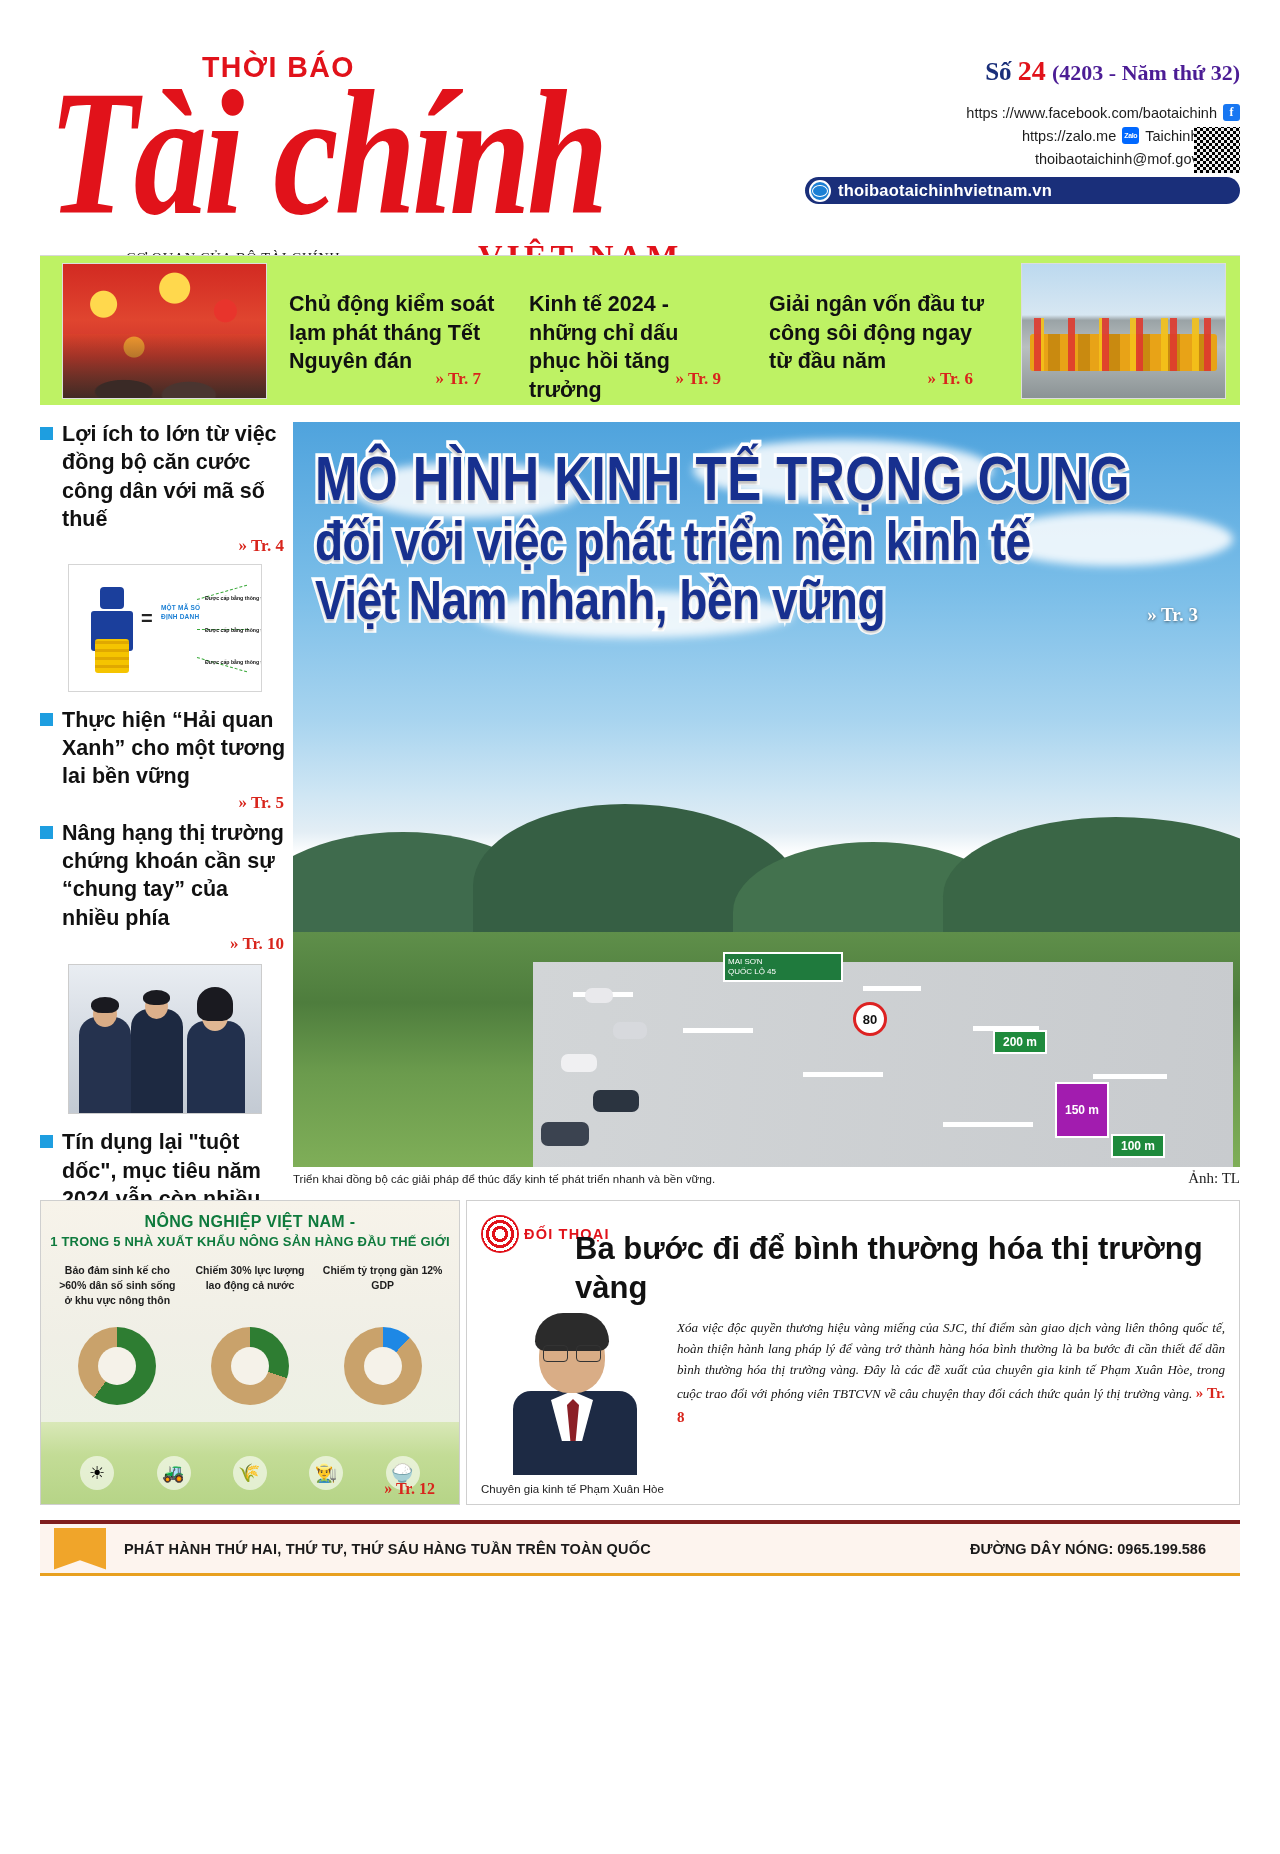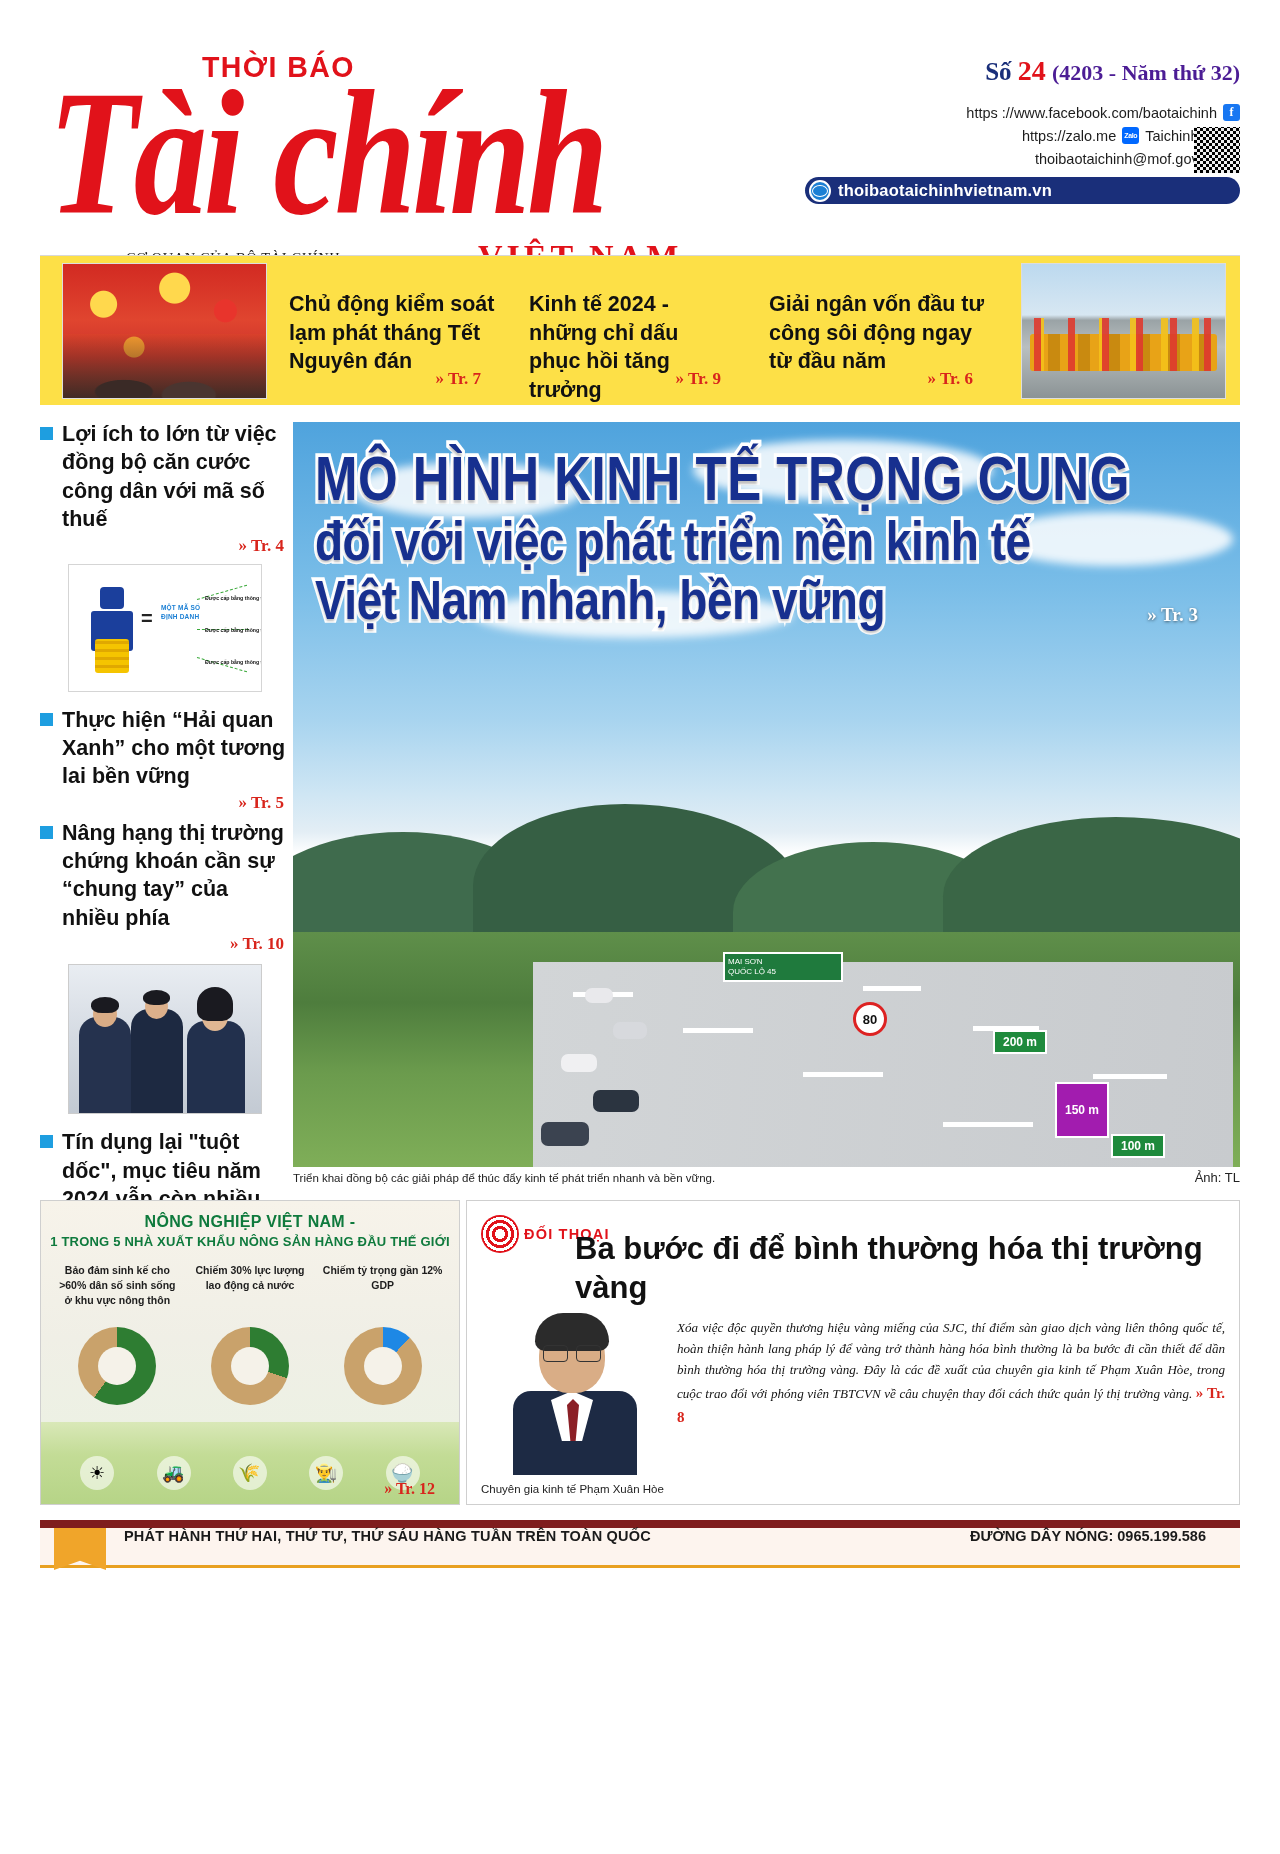--- a/index.html
+++ b/index.html
@@ -74,21 +74,21 @@
   }
   .globe { width:22px; height:22px; border-radius:50%; background:#1b7fd4;
            border:2px solid #fff; flex:none; position:relative; }
   .globe:before { content:""; position:absolute; inset:3px 1px; border:1px solid #fff;
                   border-radius:50%; }
   .weburl .txt { color:#fff; font-size:16.5px; font-weight:bold; letter-spacing:0.2px; }
 
   
   .teaser {
     position:absolute; left:40px; top:255px; width:1200px; height:150px;
-    background:#fde047; border-top:1px solid #d8d8d8;
+    background:#bef264; border-top:1px solid #d8d8d8;
     display:flex; align-items:stretch;
   }
   .teaser-img { width:205px; height:136px; margin:7px 0 0 22px; flex:none;
                 border:1px solid #ddd; overflow:hidden; position:relative; }
   .ti1 { background:
       radial-gradient(circle at 20% 30%, #ffd84d 0 13px, transparent 14px),
       radial-gradient(circle at 55% 18%, #ffd84d 0 15px, transparent 16px),
       radial-gradient(circle at 80% 35%, #e8342c 0 11px, transparent 12px),
       radial-gradient(circle at 35% 62%, #ffcf33 0 10px, transparent 11px),
       linear-gradient(180deg,#d22a22 0%,#e0452f 42%,#c9302a 70%,#7e4034 100%); }
@@ -182,21 +182,21 @@
   }
   .ht1 { font-size:51px; letter-spacing:0.5px; }
   .ht2 { font-size:46px; margin-top:12px; }
   .ht3 { font-size:46px; margin-top:12px; }
   .hero-page { position:absolute; right:42px; top:182px;
     font-family:"Liberation Serif", serif; font-weight:bold; font-size:19px; color:#ffffff;
     text-shadow:0 1px 3px rgba(0,0,0,.55); }
   .hero-caption { position:absolute; left:293px; top:1170px; width:947px;
     display:flex; justify-content:space-between; align-items:baseline; }
   .hc-left { font-size:11.5px; color:#222; }
-  .hc-right { font-size:13px; color:#222; }
+  .hc-right { font-size:15px; color:#222;font-family:Liberation Serif, serif; }
 
   
   .infobox { position:absolute; left:40px; top:1200px; width:420px; height:305px;
     border:1px solid #cfcfcf; background:linear-gradient(180deg,#f7f3ea 0%,#f0efe6 45%,#eaf2e2 100%);
     overflow:hidden; }
   .ib-t1 { text-align:center; margin-top:12px; font-size:16px; font-weight:bold;
            color:#0f7a3d; letter-spacing:0.3px; }
   .ib-t2 { text-align:center; margin-top:3px; font-size:13px; font-weight:bold;
            color:#0f7a3d; letter-spacing:0.2px; }
   .donuts { display:flex; justify-content:space-around; margin-top:14px; padding:0 10px; }
@@ -239,23 +239,23 @@
   .iv-ph-tie { position:absolute; left:72px; top:86px; width:12px; height:42px;
       background:#8b1f26; clip-path: polygon(50% 0,100% 14%,72% 100%,28% 100%,0 14%); }
   .iv-caption { position:absolute; left:14px; top:282px; font-size:11.5px; color:#222; }
   .iv-text { position:absolute; left:210px; top:116px; width:548px;
       font-size:13.1px; line-height:1.62; color:#141414; text-align:justify;
       font-family:"Liberation Serif", serif; font-style:italic; }
   .iv-page { font-family:"Liberation Serif", serif; font-weight:bold; font-style:normal;
       font-size:15px; color:#d8251c; }
 
   
-  .footer { position:absolute; left:40px; top:1520px; width:1200px; height:48px;
-      background:#fdf4ee; border-top:8px solid #7f1d1d; border-bottom:3px solid #e8a020;
-      display:flex; }
+  .footer { position:absolute; left:40px; top:1520px; width:1200px; height:56px;
+      background:#fdf4ee; border-top:4px solid #7f1d1d; border-bottom:3px solid #e8a020;
+      display:flex; align-items:center; }
   .f-ribbon { width:52px; height:42px; background:#f0a52a; margin-left:14px;
       clip-path: polygon(0 0, 100% 0, 100% 100%, 50% 78%, 0 100%); flex:none; }
   .f-left { margin-left:18px; font-size:14.5px; font-weight:bold; color:#1a1a1a;
       letter-spacing:0.2px; }
   .f-right { margin-left:auto; margin-right:34px; font-size:14.5px; font-weight:bold;
       color:#1a1a1a; }
 </style>
 </head>
 <body>
 

